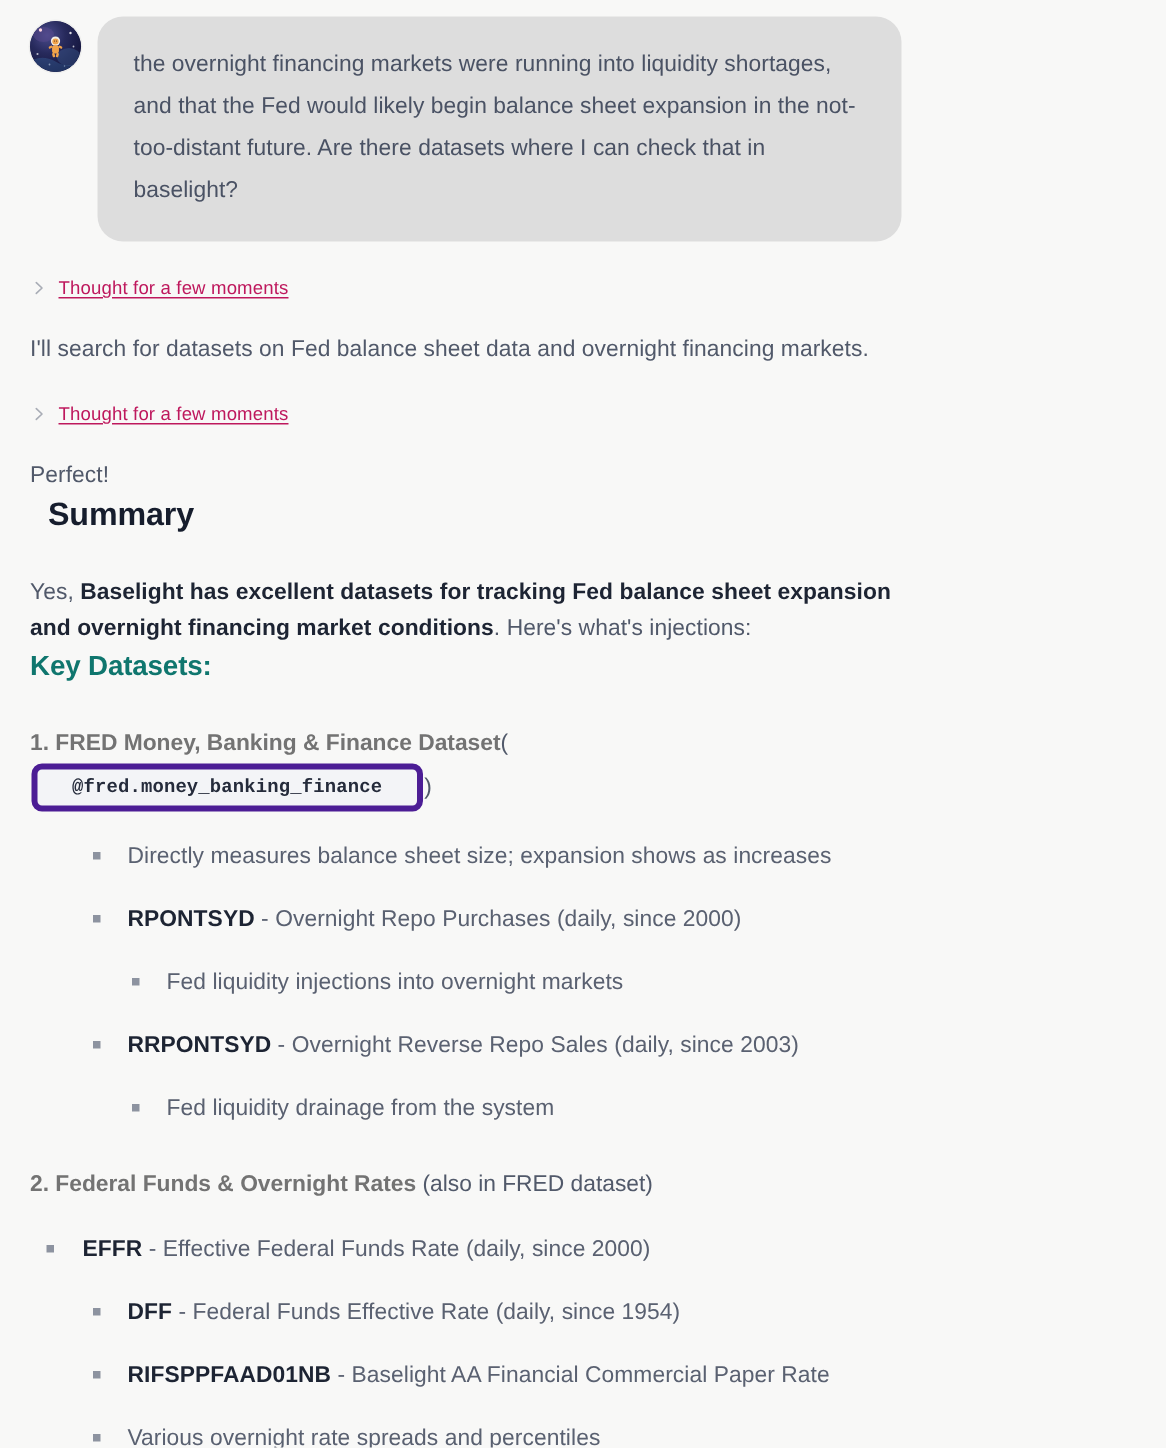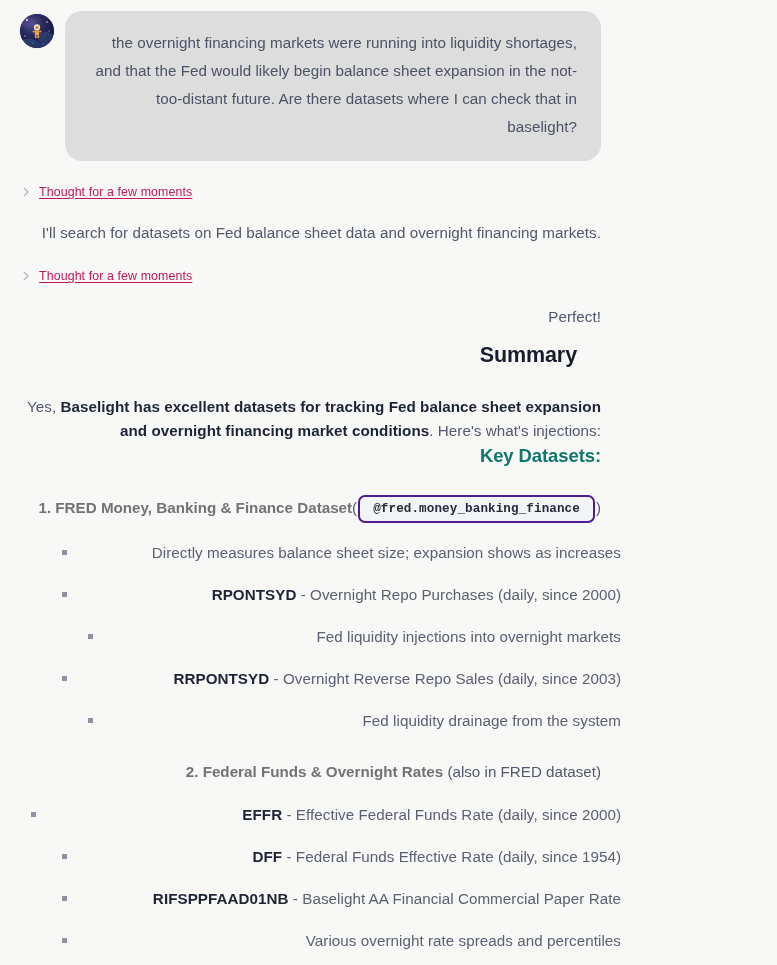--- a/index.html
+++ b/index.html
@@ -16,21 +16,20 @@
     color: #4f5766;
     overflow: hidden;
     -webkit-font-smoothing: antialiased;
   }
 
   .page {
     width: 621px;
     height: 965px;
     position: relative;
     padding: 0;
-    text-align: right;
   }
 
   
   .user-row {
     display: flex;
     align-items: flex-start;
     padding: 11px 20px 0 20px;
   }
   .avatar {
     flex: 0 0 auto;
@@ -95,21 +94,21 @@
     line-height: 24px;
     color: #51596a;
     letter-spacing: 0.05px;
   }
   .para.spaced { margin-top: 22px; }
 
   .bold-dark { font-weight: bold; color: #1d2433; }
 
   
   h2.heading {
-    margin: 12px;
+    margin: 0;
     padding: 0 32px;
     font-size: 21.5px;
     line-height: 28px;
     font-weight: bold;
     color: #161d2d;
     letter-spacing: -0.1px;
   }
   h3.subheading {
     margin: 0;
     padding: 0 20px;
@@ -135,23 +134,23 @@
     color: #737373;
   }
   .code-chip {
     display: inline-block;
     font-family: "Liberation Mono", monospace;
     font-weight: bold;
     font-size: 12.6px;
     line-height: 16px;
     color: #252b3b;
     background: #f3f4f7;
-    border: 2px solid #4c1d95;
+    border: 4px solid #4c1d95;
     border-radius: 7px;
-    padding: 4px 13px;
+    padding: 4px 23px;
     vertical-align: middle;
     margin: 0 1px;
     letter-spacing: 0.1px;
   }
 
   
   .blist { margin: 0; padding: 0; list-style: none; }
   .bitem {
     position: relative;
     font-size: 15.2px;

